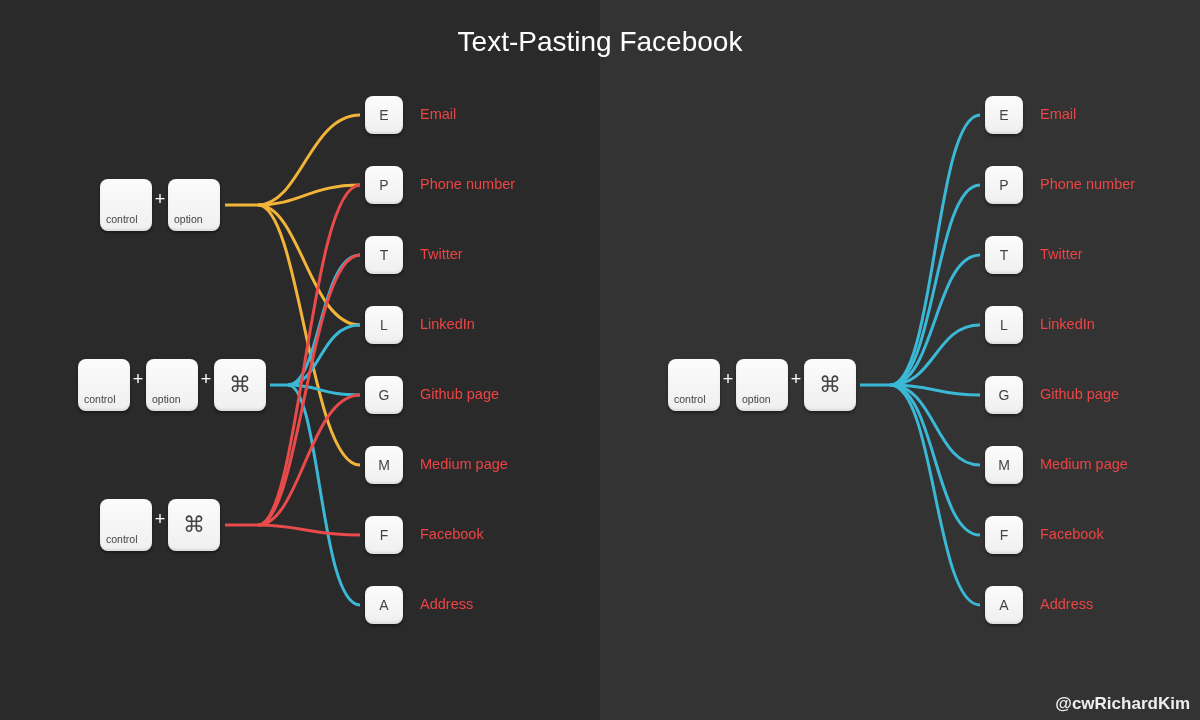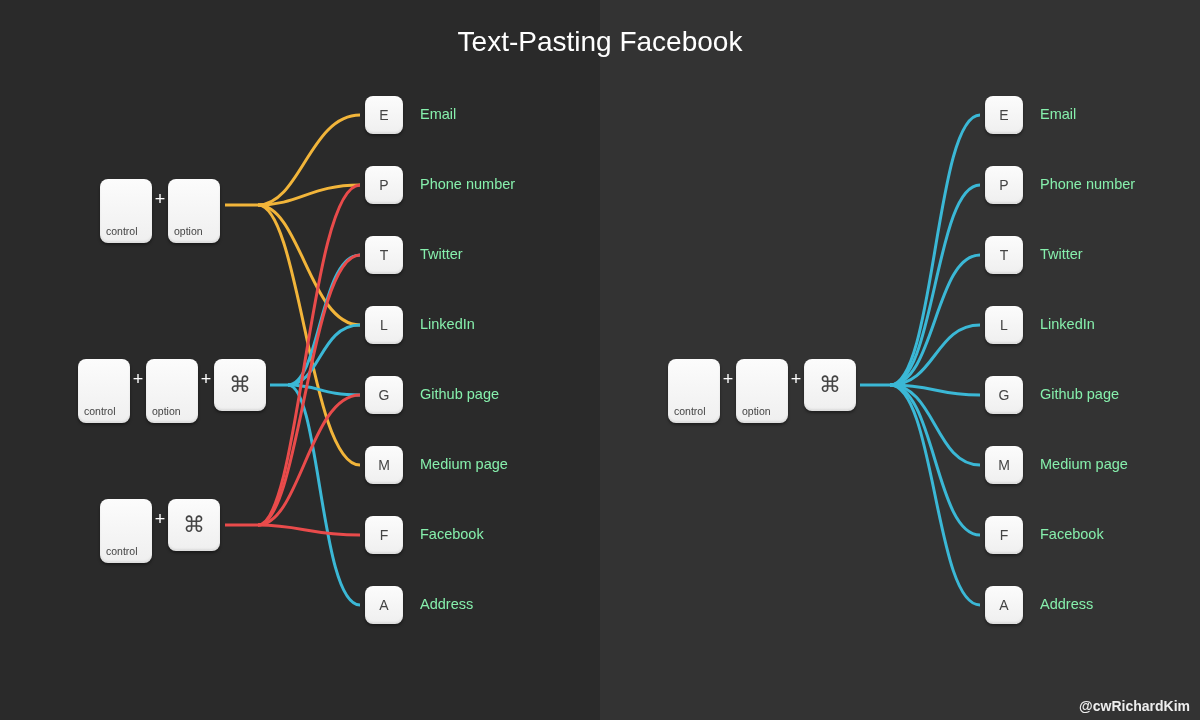--- a/index.html
+++ b/index.html
@@ -22,36 +22,36 @@
     position: absolute;
     top: 26px;
     left: 0; width: 1200px;
     text-align: center;
     font-size: 28px;
     font-weight: 400;
   }
   .credit {
     position: absolute;
     bottom: 6px; right: 10px;
-    font-size: 14px;
+    font-size: 17px;
     font-weight: 600;
     color: #eee;
   }
   .key {
     position: absolute;
     background: linear-gradient(#fcfcfc, #efefef);
     border-radius: 8px;
     box-shadow: 0 2px 3px rgba(0,0,0,0.4), inset 0 -2px 2px rgba(0,0,0,0.08);
     display: flex;
     align-items: center;
     justify-content: center;
     color: #444;
   }
   .key.mod {
-    width: 52px; height: 64px;
+    width: 52px; height: 52px;
     font-size: 10.5px;
     align-items: flex-end;
     justify-content: flex-start;
     padding: 0 0 6px 6px;
   }
   .key.cmd {
     width: 52px; height: 52px;
     font-size: 22px;
   }
   .key.letter {
@@ -61,21 +61,21 @@
   }
   .plus {
     position: absolute;
     color: #fff;
     font-size: 18px;
     font-weight: 300;
     transform: translate(-50%, -50%);
   }
   .label {
     position: absolute;
-    color: #86efac;
+    color: #ef4444;
     font-size: 14.5px;
     font-weight: 400;
   }
   svg.connectors {
     position: absolute;
     top: 0; left: 0;
     pointer-events: none;
   }
 </style>
 </head>

